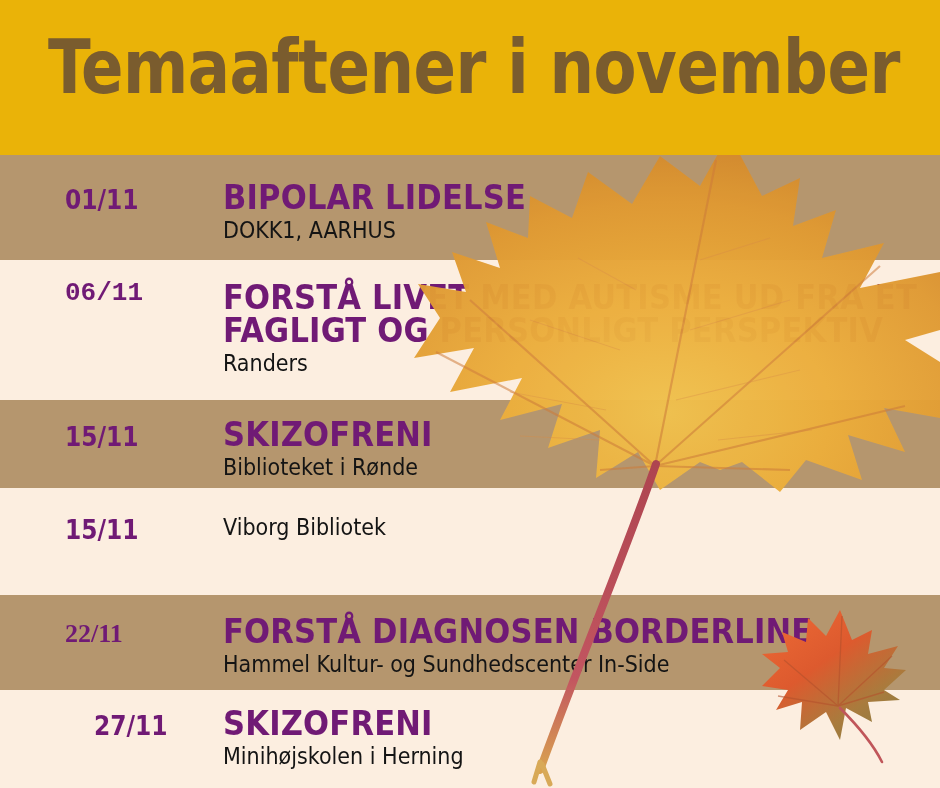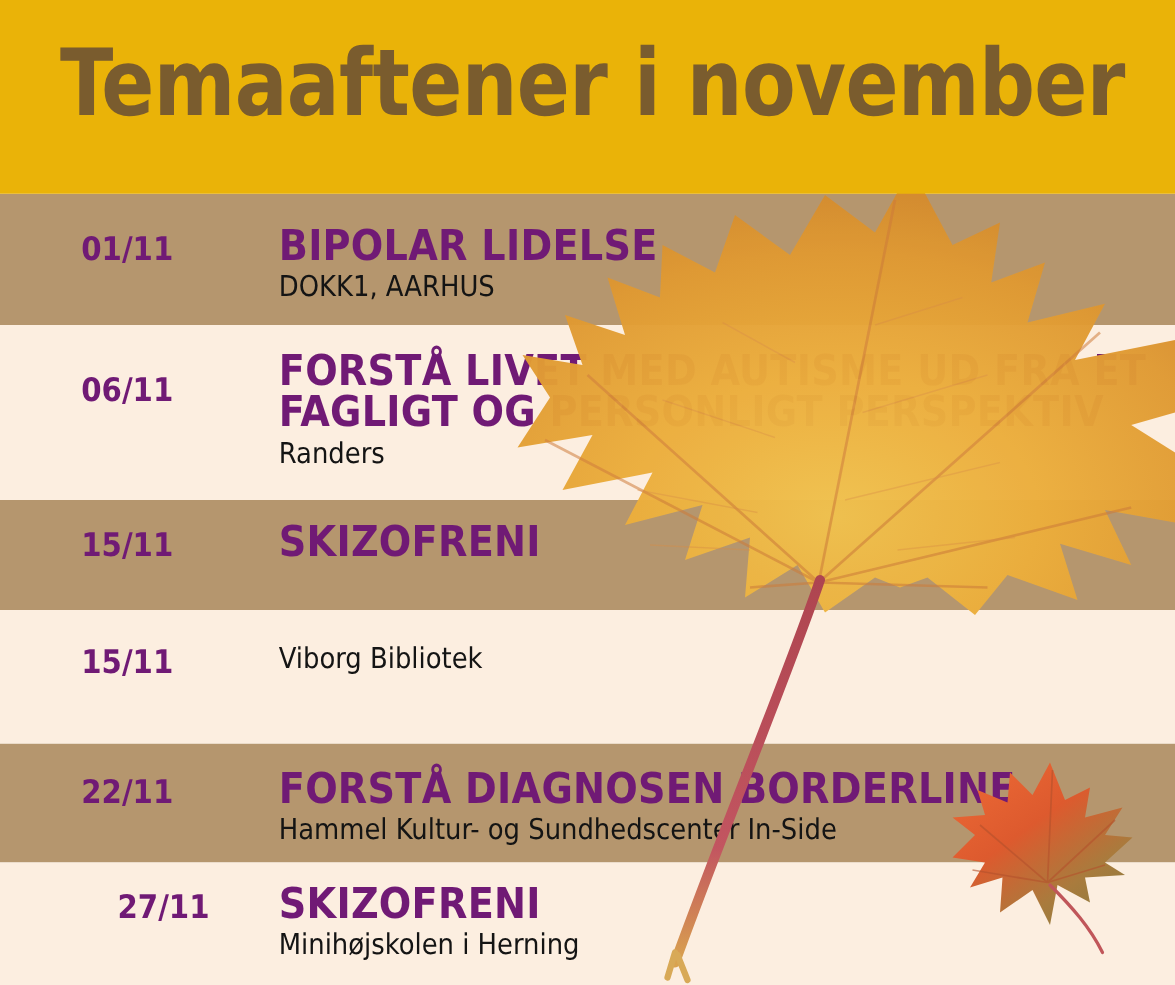--- a/index.html
+++ b/index.html
@@ -126,44 +126,45 @@
 
     <div class="row dark" style="top:155px;height:105px;">
       <div class="row-date" style="top:30px;">01/11</div>
       <div class="row-body" style="top:26px;">
         <div class="row-title">BIPOLAR LIDELSE</div>
         <div class="row-venue">DOKK1, AARHUS</div>
       </div>
     </div>
 
     <div class="row light" style="top:260px;height:140px;">
-      <div class="row-date" style="top:38px;">06/11</div>
+      <div class="row-date" style="top:18px;font-family:Liberation Mono, monospace;">06/11</div>
       <div class="row-body" style="top:21px;">
         <div class="row-title">FORSTÅ LIVET MED AUTISME UD FRA ET
 FAGLIGT OG PERSONLIGT PERSPEKTIV</div>
         <div class="row-venue">Randers</div>
       </div>
     </div>
 
     <div class="row dark" style="top:400px;height:88px;">
       <div class="row-date" style="top:22px;">15/11</div>
       <div class="row-body" style="top:18px;">
         <div class="row-title">SKIZOFRENI</div>
+        <div class="row-venue">Biblioteket i Rønde</div>
       </div>
     </div>
 
     <div class="row light" style="top:488px;height:107px;">
       <div class="row-date" style="top:27px;">15/11</div>
       <div class="row-body" style="top:23px;">
         <div class="row-venue">Viborg Bibliotek</div>
       </div>
     </div>
 
     <div class="row dark" style="top:595px;height:95px;">
-      <div class="row-date" style="top:24px;">22/11</div>
+      <div class="row-date" style="top:24px;font-family:Liberation Serif, serif;">22/11</div>
       <div class="row-body" style="top:20px;">
         <div class="row-title">FORSTÅ DIAGNOSEN BORDERLINE</div>
         <div class="row-venue">Hammel Kultur- og Sundhedscenter In-Side</div>
       </div>
     </div>
 
     <div class="row light" style="top:690px;height:98px;">
       <div class="row-date" style="top:21px;margin-left:29px;">27/11</div>
       <div class="row-body" style="top:17px;">
         <div class="row-title">SKIZOFRENI</div>

